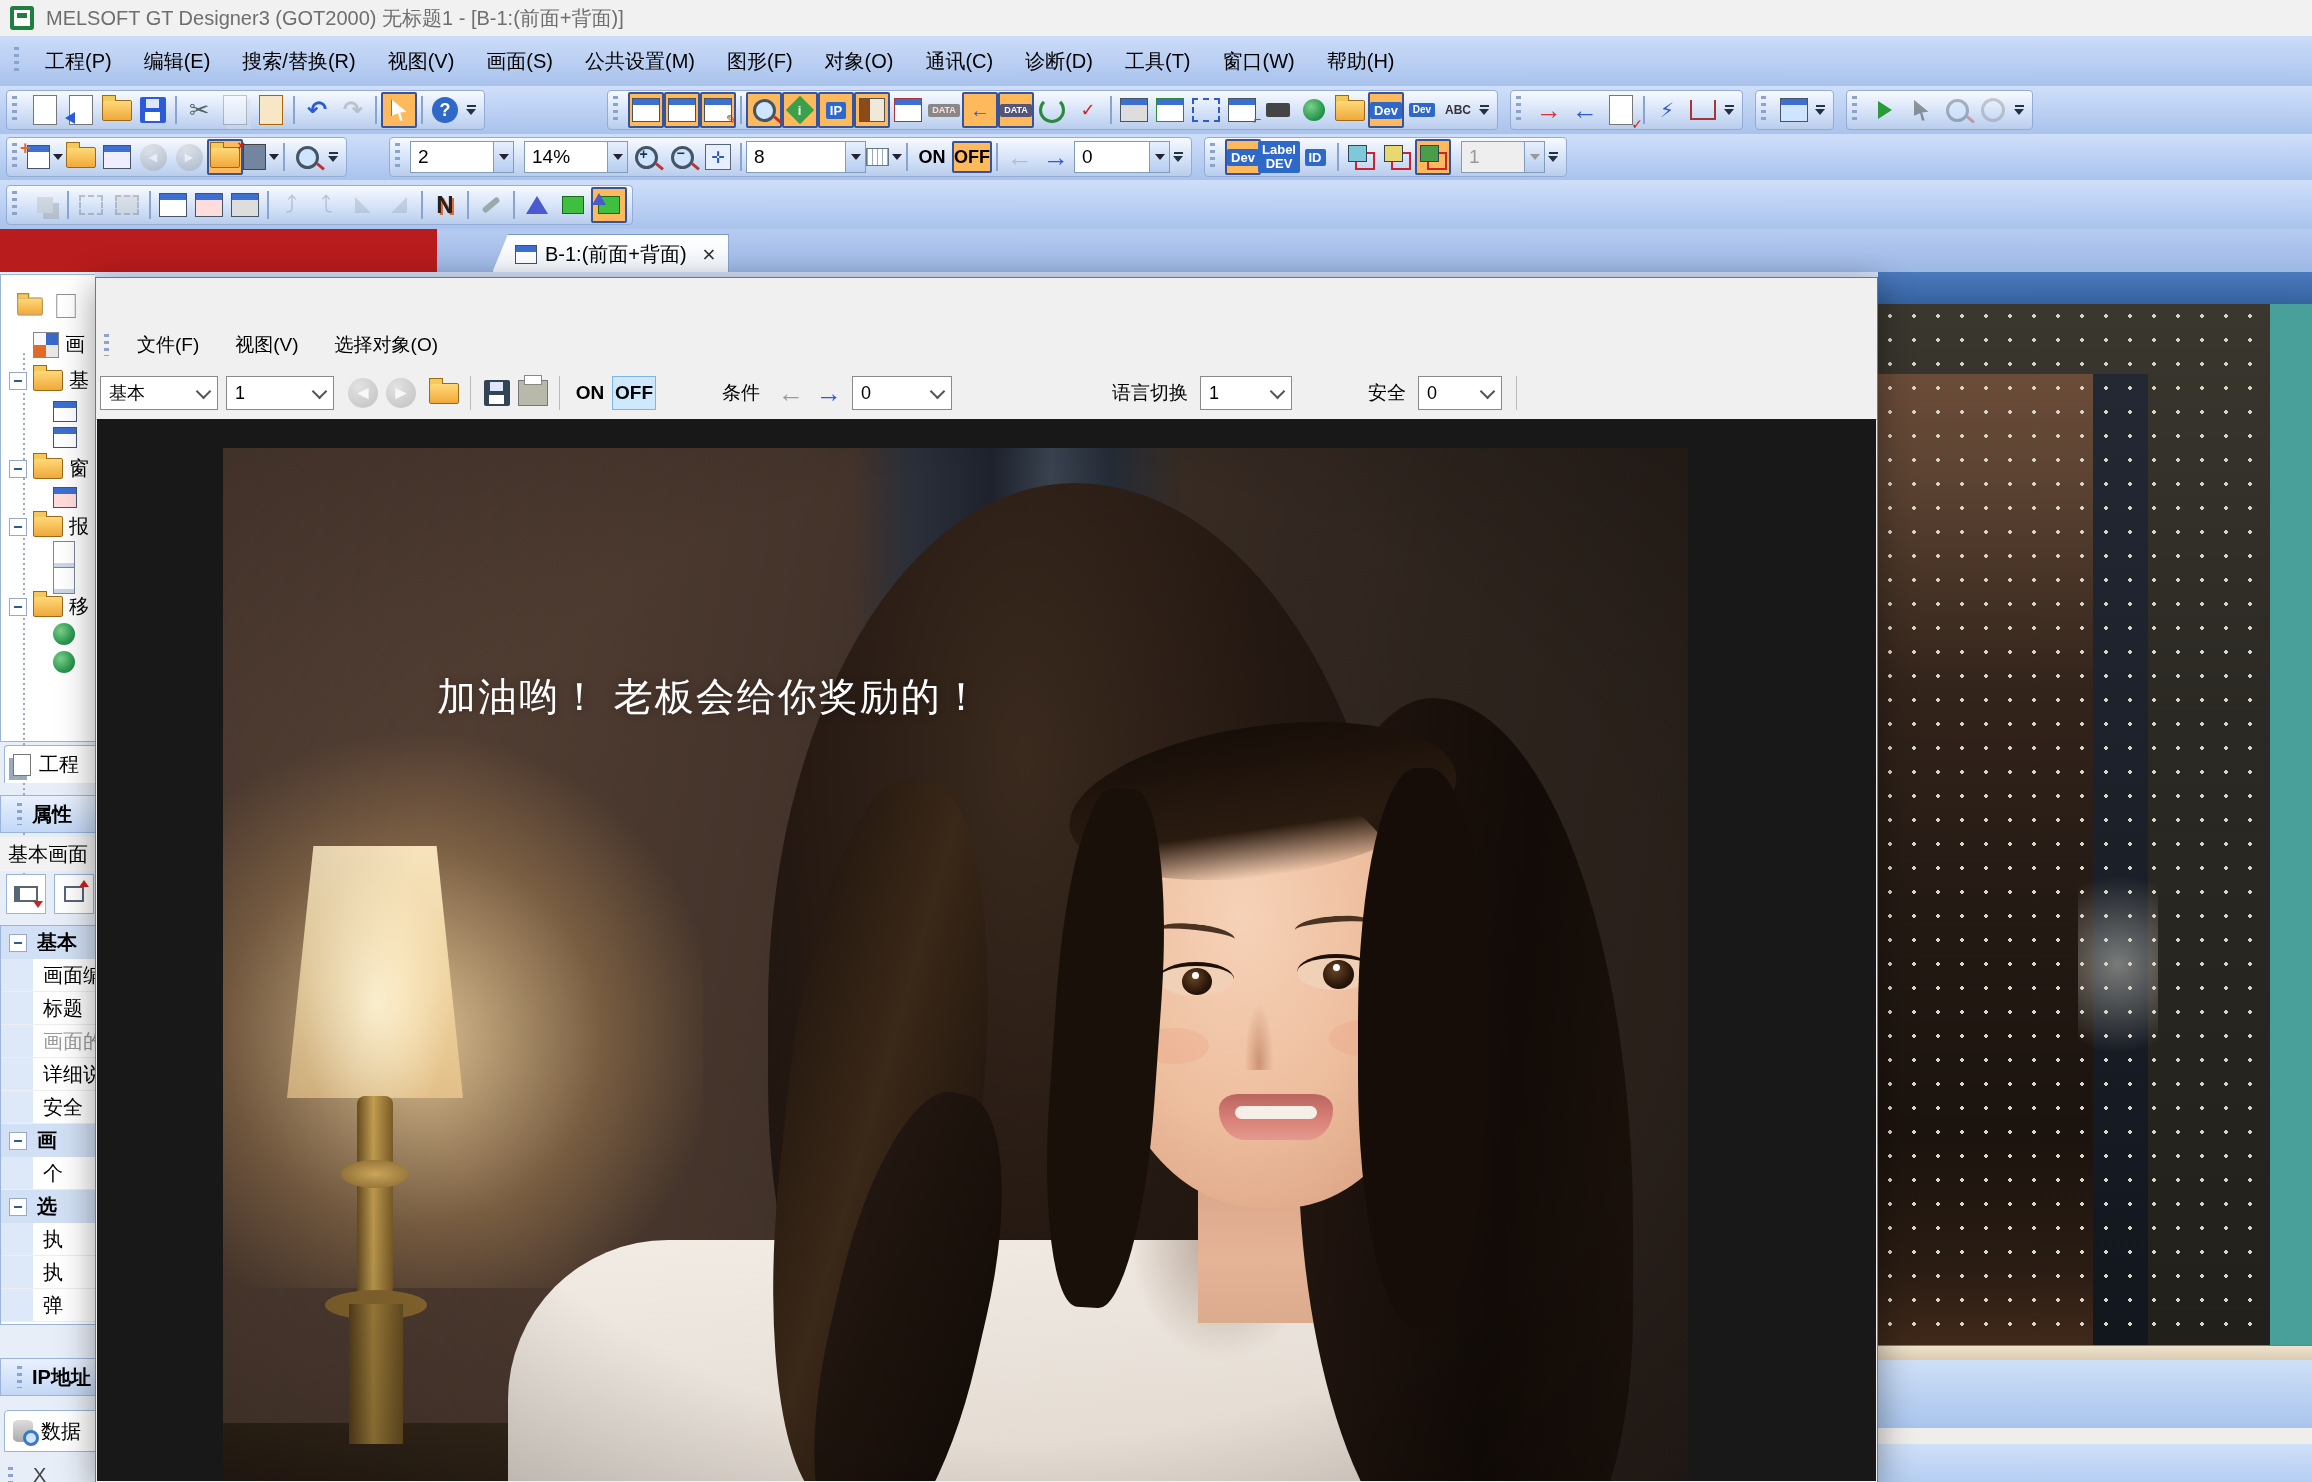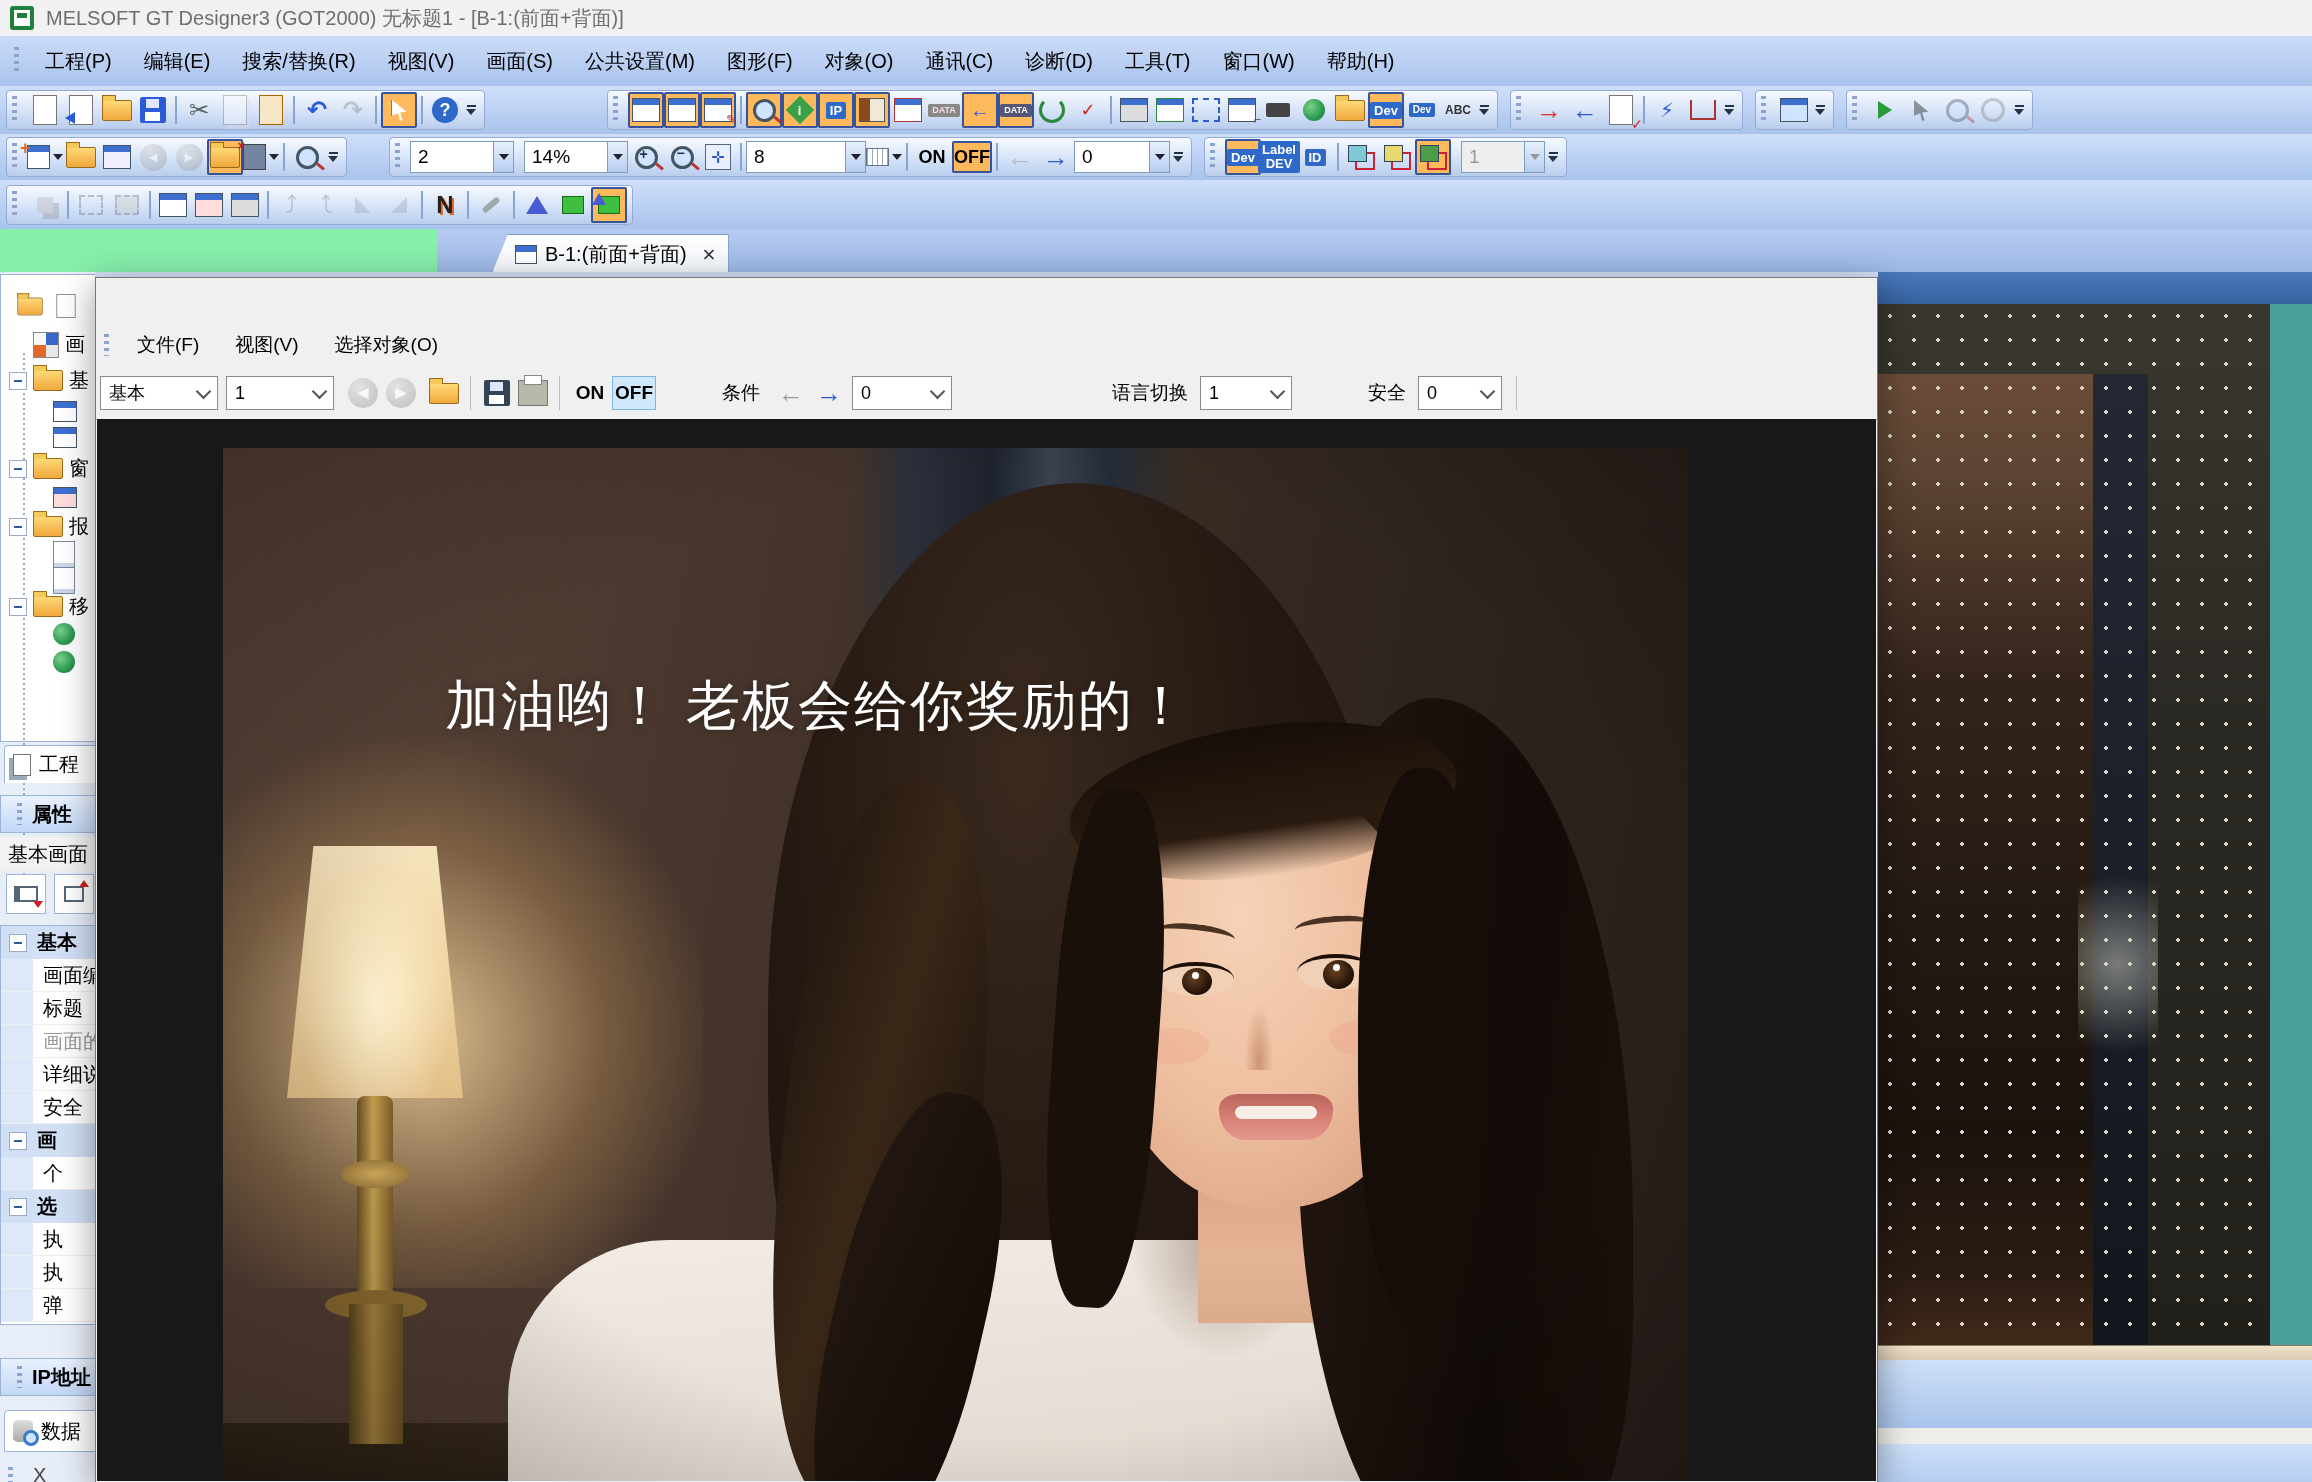--- a/index.html
+++ b/index.html
@@ -1,16 +1,16 @@
 <!DOCTYPE html>
 <html><head>
 <meta charset="utf-8">
 <style>
   html,body{margin:0;padding:0;background:#222;}
-  #screen{position:relative;width:2312px;height:1482px;background:#86efac;overflow:hidden;
+  #screen{position:relative;width:2312px;height:1482px;background:#b91c1c;overflow:hidden;
     font-family:"Liberation Sans","DejaVu Sans",sans-serif;color:#000;}
   .abs{position:absolute;}
   
   .titlebar{left:0;top:0;width:2312px;height:36px;background:#f1f1f1;display:flex;align-items:center;
     padding-left:10px;box-sizing:border-box;font-size:20px;color:#6e6e6e;}
   .appicon{width:24px;height:24px;margin-right:12px;background:#1e7f3e;border-radius:3px;position:relative;flex:none;}
   .appicon:before{content:"";position:absolute;inset:4px;background:#fff;}
   .appicon:after{content:"";position:absolute;left:7px;top:7px;width:10px;height:5px;background:#1e7f3e;}
   .menubar{left:0;top:36px;width:2312px;height:50px;background:linear-gradient(#ccdcf8,#a9c3ec);
     display:flex;align-items:center;font-size:20px;padding-left:14px;box-sizing:border-box;}
@@ -817,18 +817,18 @@
             <div class="abs" style="left:16px;top:12px;width:82px;height:13px;border-radius:7px;background:#f6efe8;"></div>
           </div>
         </div>
 
         <div class="abs" style="left:845px;top:278px;width:390px;height:150px;border-radius:50%;transform:rotate(-8deg);background:linear-gradient(180deg,#170e09,#2a1b10 68%,rgba(42,27,16,0));"></div>
         <div class="abs" style="left:830px;top:340px;width:105px;height:520px;border-radius:40%;transform:rotate(4deg);background:#1a100a;"></div>
         <div class="abs" style="left:1135px;top:320px;width:130px;height:560px;border-radius:45%;background:#160d08;"></div>
 
         <div class="abs" style="inset:0;background:radial-gradient(ellipse at 55% 45%,transparent 55%,rgba(0,0,0,.38) 100%);"></div>
 
-        <div class="abs" style="left:222px;top:222px;font-size:54px;color:#fff;letter-spacing:2px;text-shadow:0 0 8px rgba(0,0,0,.35);">加油哟！ 老板会给你奖励的！</div>
+        <div class="abs" style="left:214px;top:222px;font-size:39px;color:#fff;letter-spacing:2px;text-shadow:0 0 8px rgba(0,0,0,.35);">加油哟！ 老板会给你奖励的！</div>
       </div>
     </div>
   </div>
 
 </div>
 
 </body></html>

